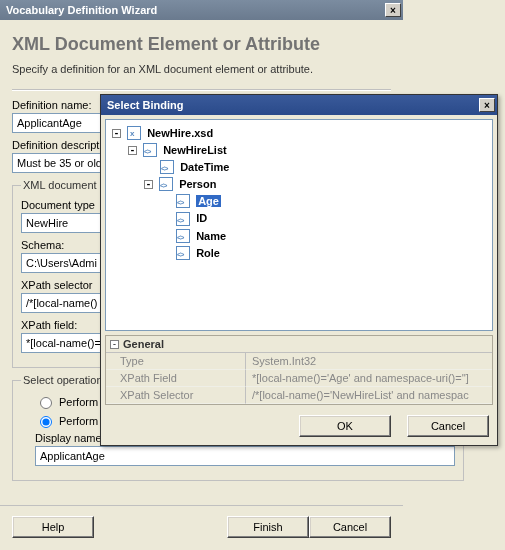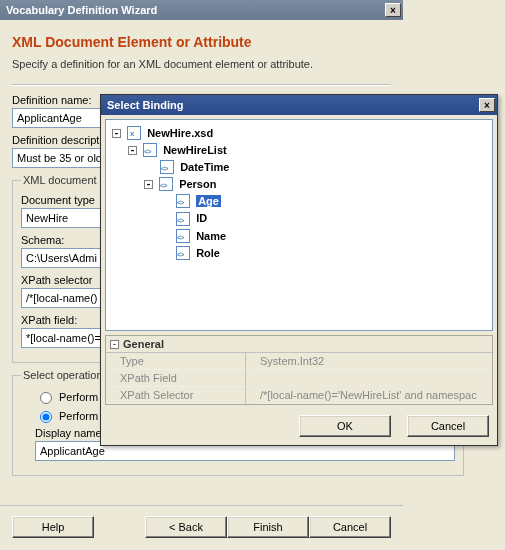--- a/index.html
+++ b/index.html
@@ -32,23 +32,23 @@
     font-family: Arial;
     font-size: 10px; font-weight:bold; color:#000;
     cursor:pointer;
   }
   .content {
     padding: 10px 12px 8px 12px;
     position: relative;
   }
   h2.header {
     margin: 4px 0 8px 0;
-    font-size: 14px;
+    font-size: 18px;
     font-weight: bold;
-    color: #c2410c;
+    color: #737373;
   }
   .desc { color:#333; margin-bottom: 14px; }
   hr.sep {
     border: none; border-top:1px solid #c0c0c0; border-bottom:1px solid #fff;
     margin: 0 0 8px 0;
   }
   .label { color:#000; margin: 4px 0 2px 0; }
   .textbox {
     width: 100%;
     height: 20px;
@@ -136,21 +136,21 @@
   .prop-header {
     display:flex; align-items:center; gap:4px;
     background:#ece9d8; padding:2px 4px;
     border-bottom:1px solid #c0c0c0;
   }
   .prop-header .sq {
     width:9px;height:9px;border:1px solid #808080;background:#fff;
     text-align:center;line-height:7px;font-size:9px;font-family:monospace;
   }
   .prop-header b { color:#333; }
-  .prop-row { display:flex;gap:8px; }
+  .prop-row { display:flex; }
   .prop-row .k {
     width: 140px; padding:2px 6px 2px 14px; color:#888;
     border-right:1px solid #c0c0c0; border-bottom:1px solid #efefe7;
     background:#ece9d8;
   }
   .prop-row .v {
     flex:1; padding:2px 6px; color:#888; background:#ece9d8;
     border-bottom:1px solid #efefe7;
     overflow:hidden; text-overflow:clip; white-space:nowrap;
   }
@@ -217,21 +217,20 @@
         <span>Perform "Ge</span>
       </div>
       <div class="row" style="margin-left:14px; margin-top:4px;">
         <div class="label">Display name:</div>
         <input class="textbox" style="width: 420px;" value="ApplicantAge">
       </div>
     </fieldset>
 
     <div class="button-row">
       <button class="btn help-btn">Help</button>
-      <button class="btn">&lt; Back</button>
       <button class="btn">Finish</button>
       <button class="btn">Cancel</button>
     </div>
   </div>
 
   <div class="dialog">
     <div class="titlebar">
       <span>Select Binding</span>
       <span class="spacer"></span>
       <span class="close-btn">×</span>
@@ -292,20 +291,21 @@
       <div class="prop-header">
         <span class="sq">-</span>
         <b>General</b>
       </div>
       <div class="prop-row">
         <div class="k">Type</div>
         <div class="v">System.Int32</div>
       </div>
       <div class="prop-row">
         <div class="k">XPath Field</div>
+        <div class="v">*[local-name()='Age' and namespace-uri()='']</div>
       </div>
       <div class="prop-row">
         <div class="k">XPath Selector</div>
         <div class="v">/*[local-name()='NewHireList' and namespac</div>
       </div>
     </div>
 
     <div class="dialog-buttons">
       <button class="btn" style="min-width:92px">OK</button>
       <button class="btn" style="min-width:82px">Cancel</button>

